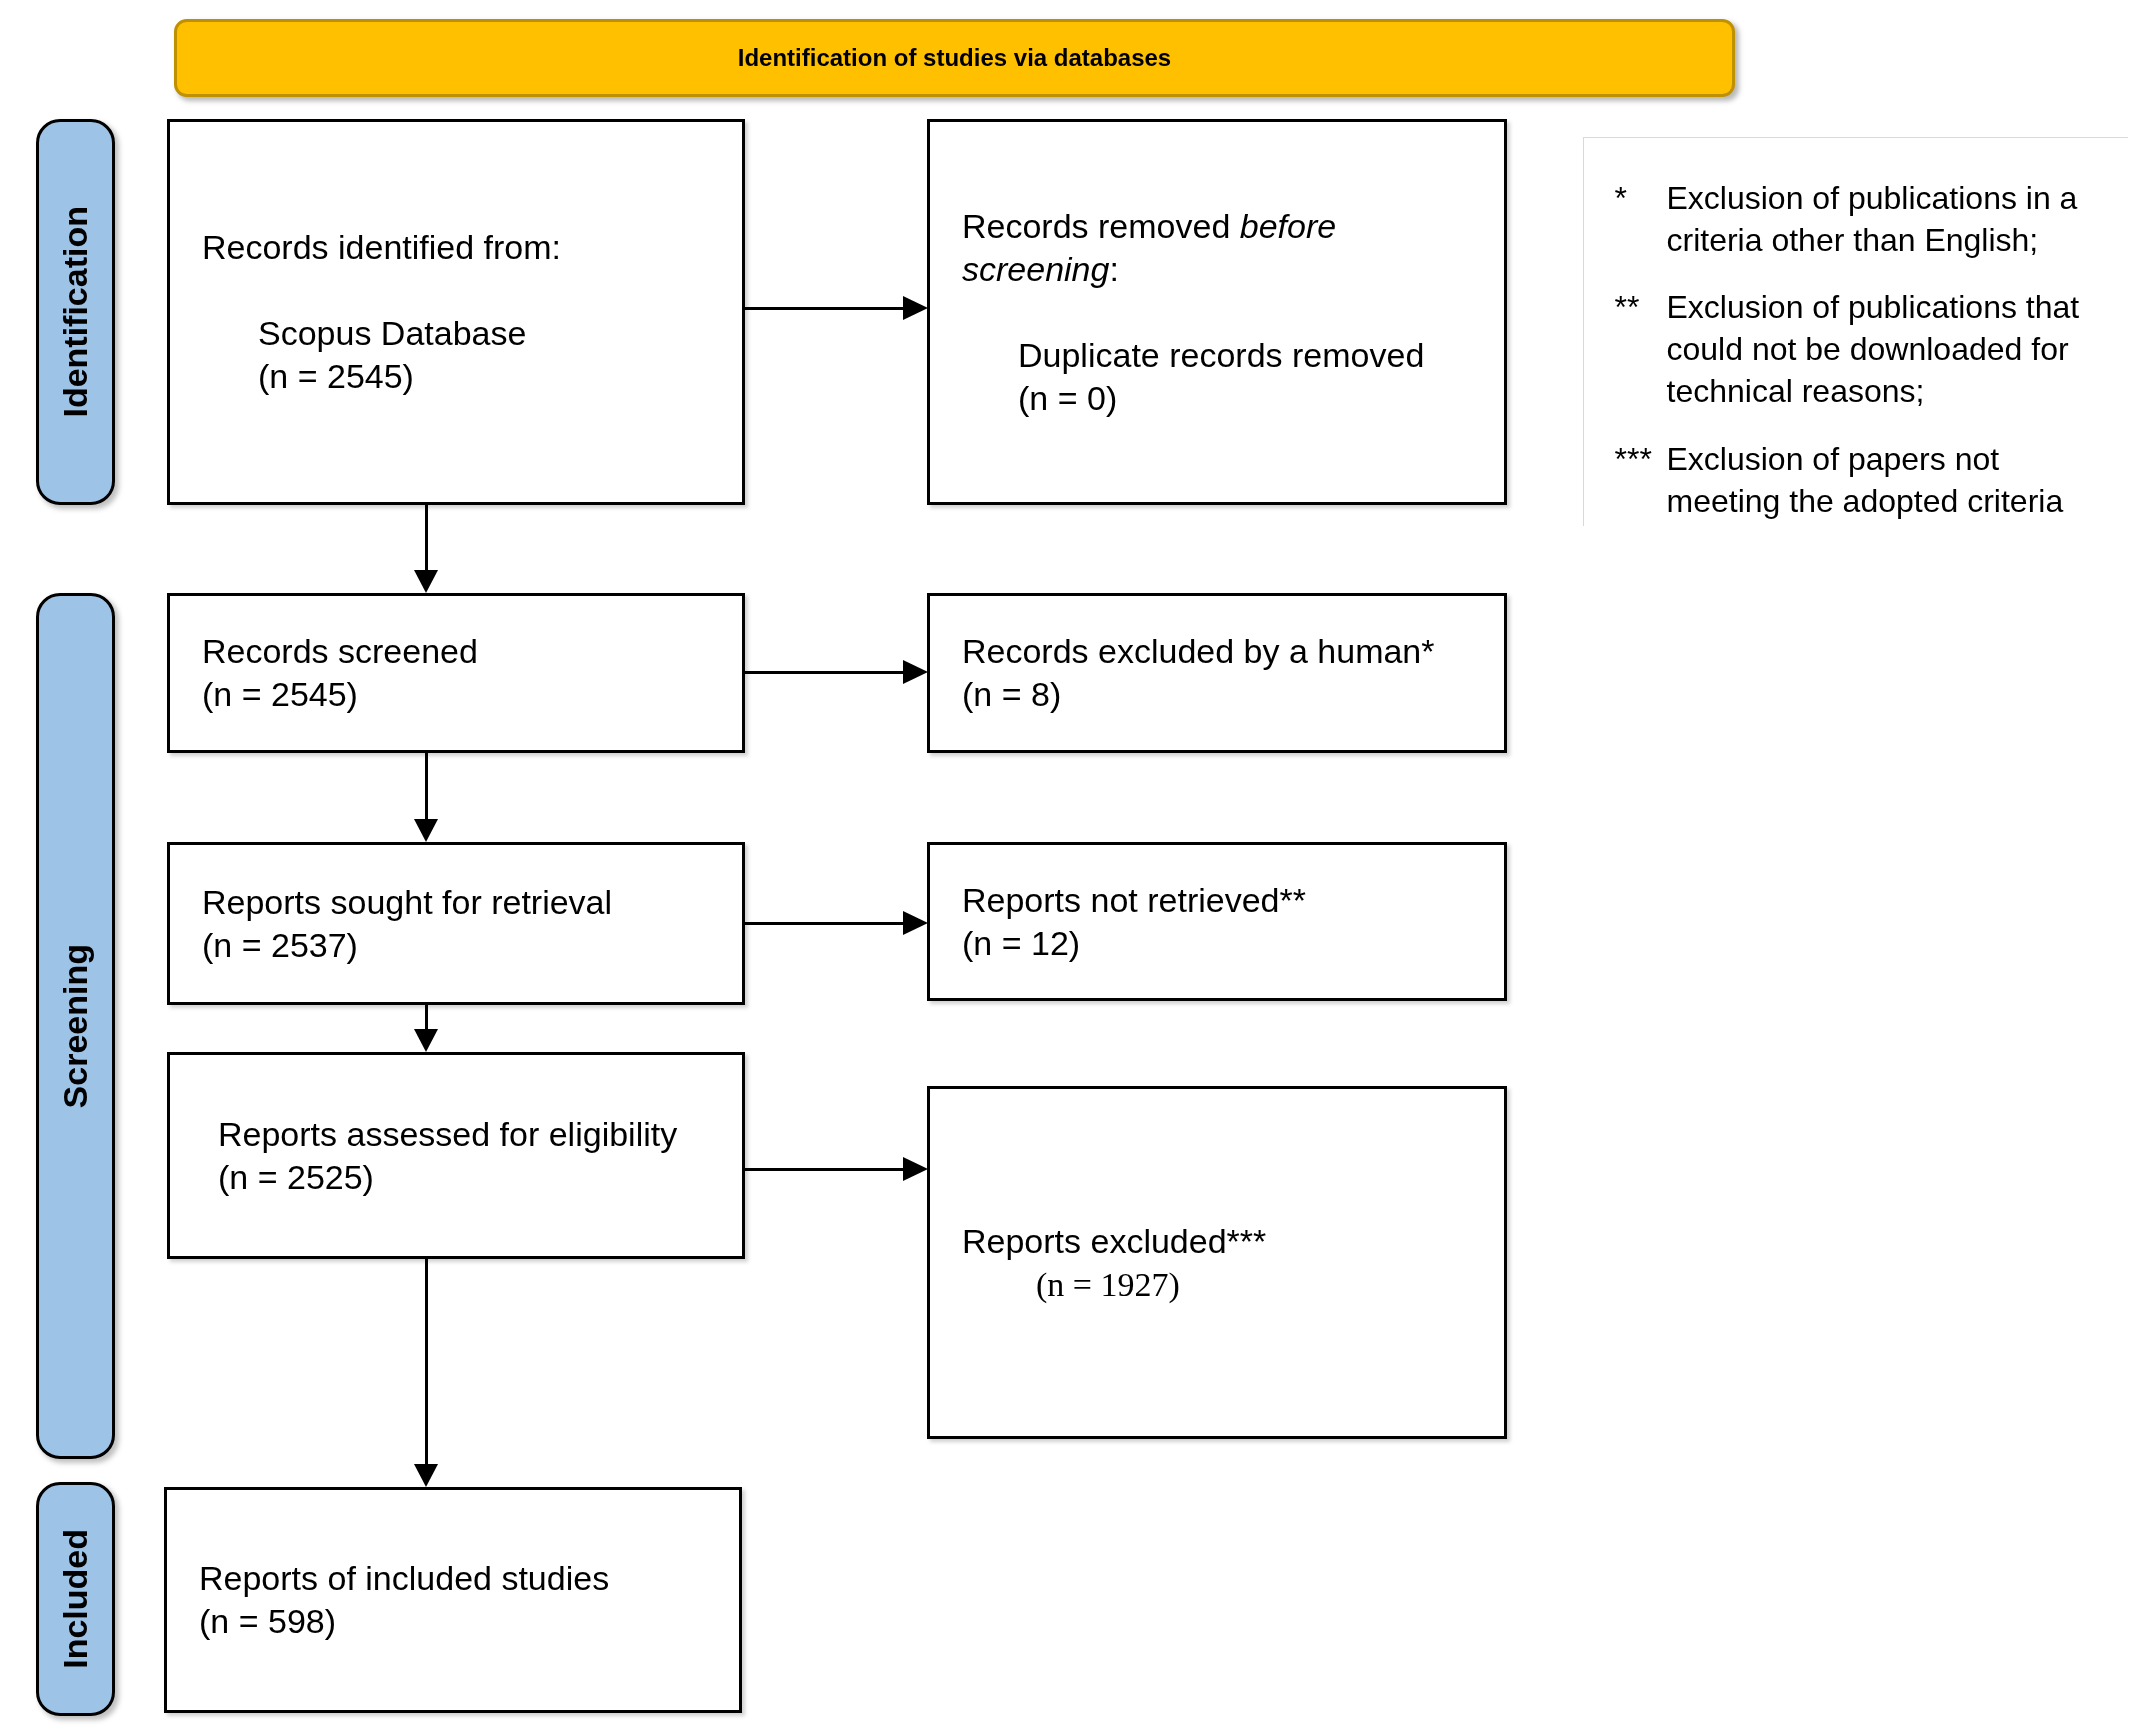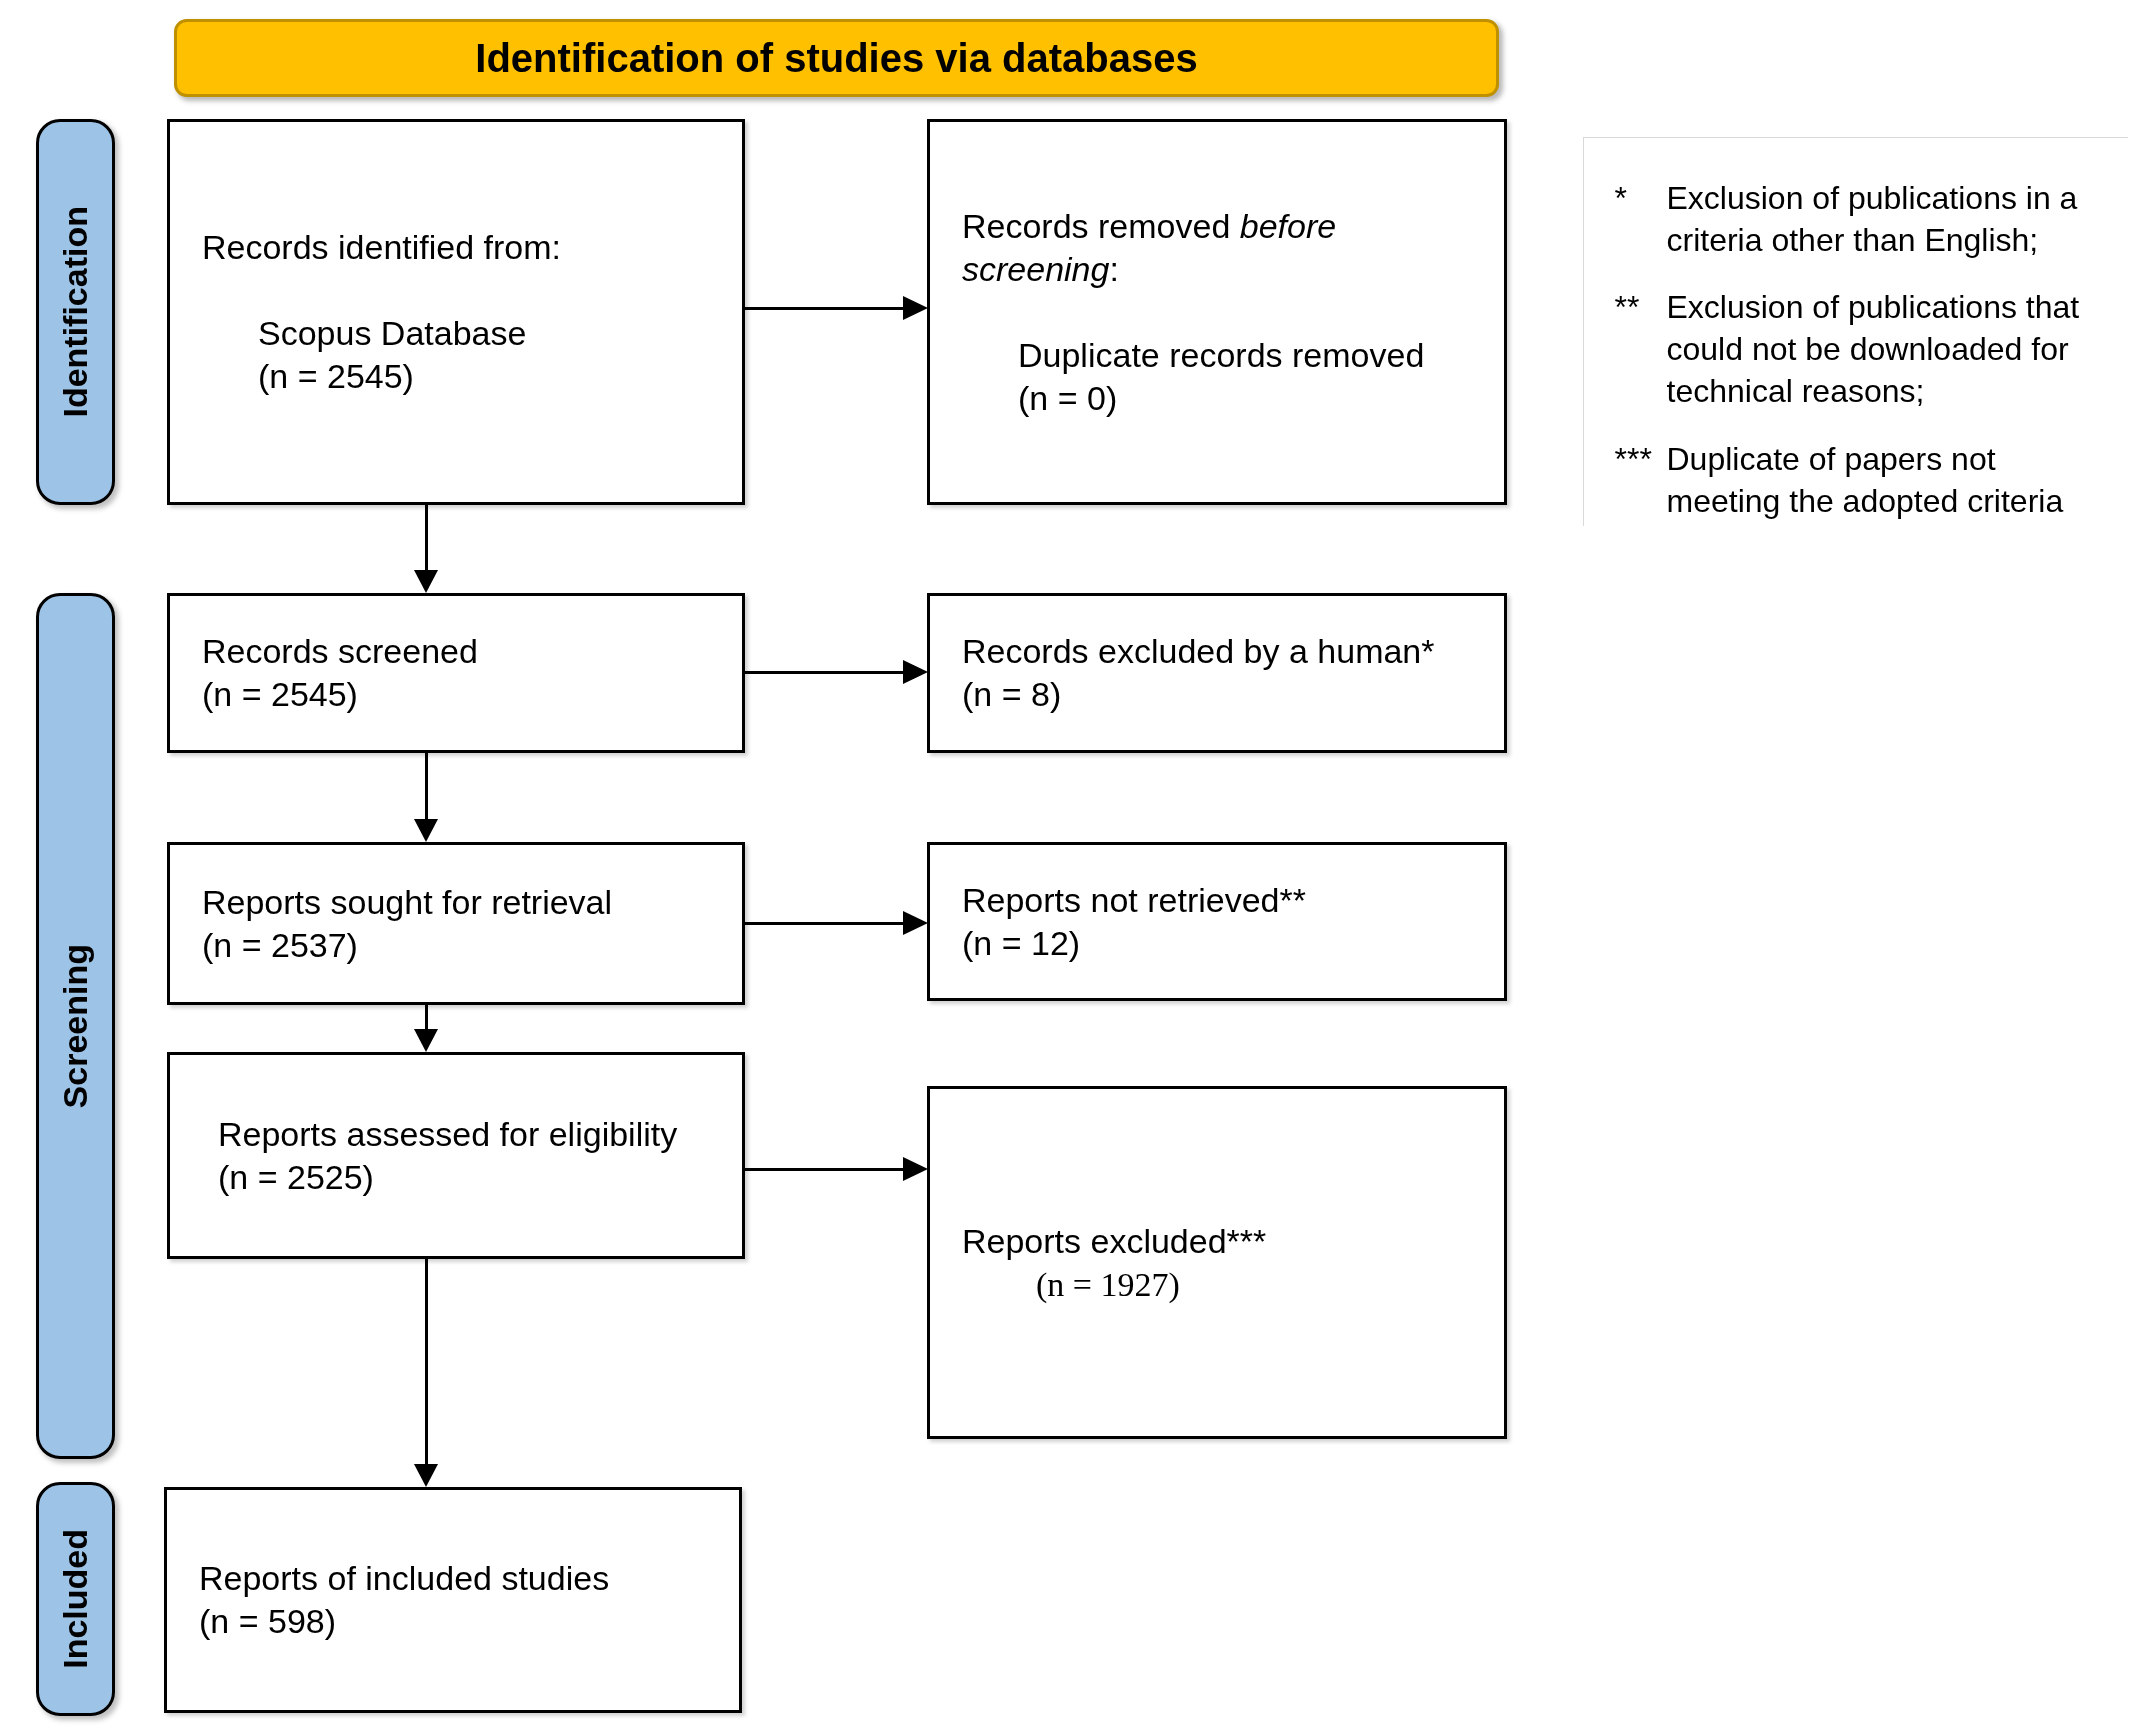--- a/index.html
+++ b/index.html
@@ -6,25 +6,25 @@
     margin: 0; padding: 0;
     width: 2129px; height: 1736px;
     background: #ffffff;
     font-family: "Liberation Sans", sans-serif;
     overflow: hidden;
   }
   .canvas { position: absolute; top: 0; left: 0; width: 2129px; height: 1736px; }
 
   
   .banner {
-    position: absolute; left: 174px; top: 19px; width: 1325px; height: 78px;
+    position: absolute; left: 174px; top: 19px; width: 1561px; height: 78px;
     background: #FFC000; border: 3.8px solid #BF9000; border-radius: 12.7px;
     box-sizing: border-box;
     display: flex; align-items: center; justify-content: center;
-    font-size: 40px; font-weight: bold; color: #000;
+    font-size: 24px; font-weight: bold; color: #000;
     box-shadow: 3.2px 3.2px 5.1px rgba(100,100,100,0.45);
   }
 
   
   .stage {
     position: absolute; left: 36px; width: 79px;
     background: #9DC3E6; border: 3.8px solid #000; border-radius: 24px;
     box-sizing: border-box;
     display: flex; align-items: center; justify-content: center;
     font-size: 34px; font-weight: bold; color: #000;
@@ -191,18 +191,18 @@
     <div class="note">
       <span class="marker">*</span>
       <span class="text">Exclusion of publications in a criteria other than English;</span>
     </div>
     <div class="note">
       <span class="marker">**</span>
       <span class="text">Exclusion of publications that could not be downloaded for technical reasons;</span>
     </div>
     <div class="note">
       <span class="marker">***</span>
-      <span class="text">Duplicate of papers not meeting the adopted criteria</span>
+      <span class="text">Exclusion of papers not meeting the adopted criteria</span>
     </div>
   </div>
 
 </div>
 
 
 </body></html>

